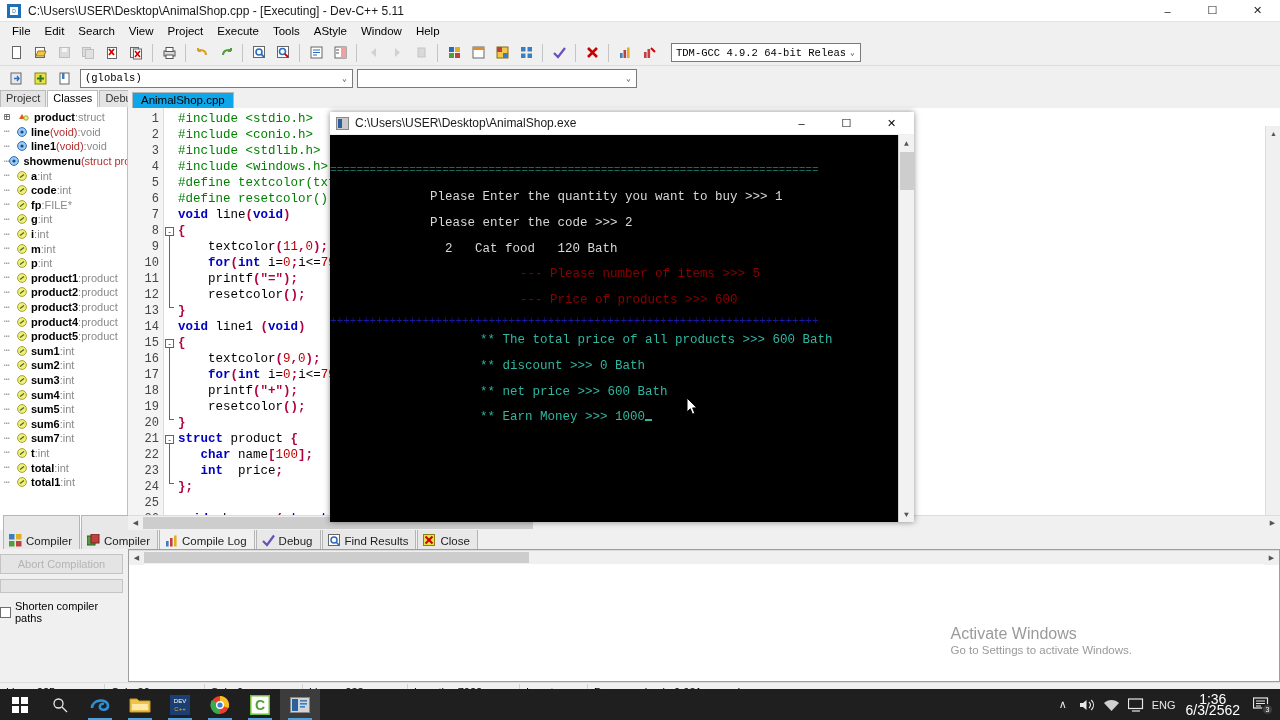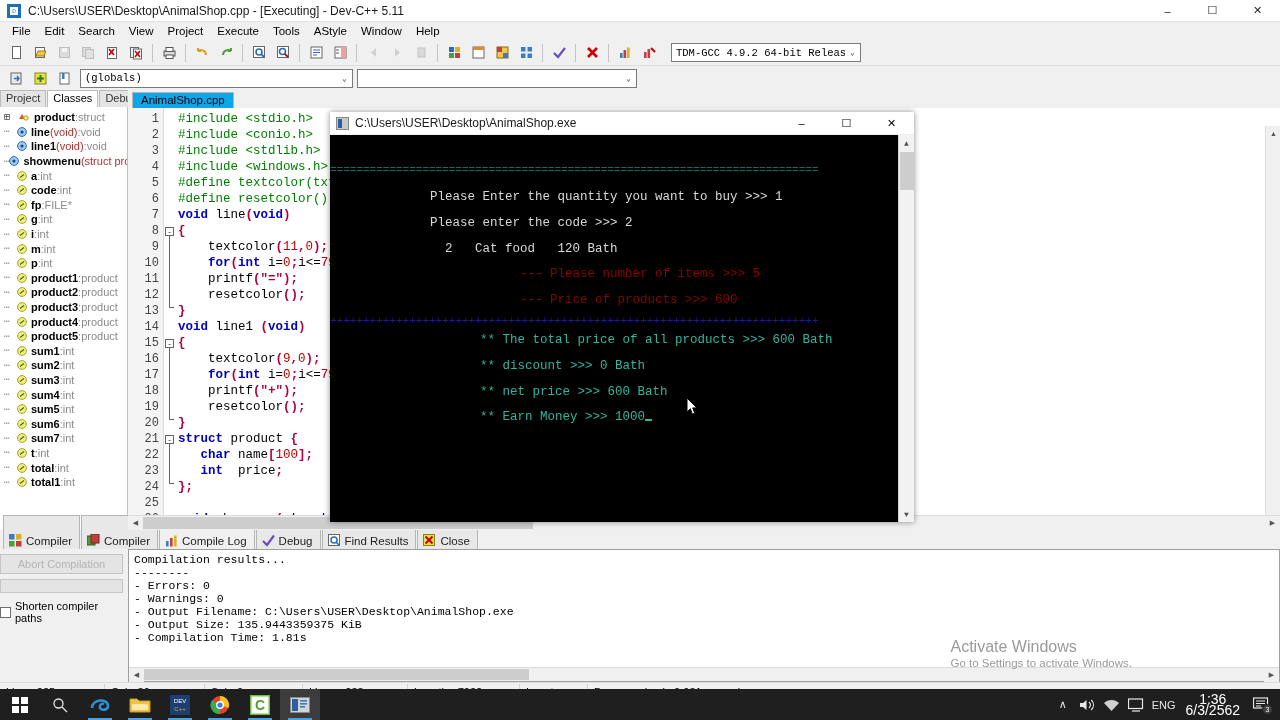--- a/index.html
+++ b/index.html
@@ -194,21 +194,21 @@
     border-top:1px solid #dcdcdc;
   }
   #status .cell {
     height:17px;display:flex;align-items:center;padding:0 6px;border-right:1px solid #d2d2d2;
     white-space:nowrap;
   }
   #status .lbl { color:#000; }
   #status .val { margin-left:7px; }
   
   #watermark {
-    position:absolute; right:148px; bottom:51px; z-index:30; text-align:left;
+    position:absolute; right:148px; bottom:64px; z-index:30; text-align:left;
     pointer-events:none;
   }
   #watermark .w1 { font-size:16px; color:#9a9a9a; }
   #watermark .w2 { font-size:11.5px; color:#9a9a9a; margin-top:1px; }
   
   #taskbar {
     position:absolute;left:0;bottom:0;width:1280px;height:31px;background:#1f1f1f;
     display:flex;align-items:center;z-index:80;
   }
   .tkitem {
@@ -876,21 +876,20 @@
   <div id="bbody">
     <div id="bleft">
       <div id="abortBtn">Abort Compilation</div>
       <div id="progBar"></div>
       <div id="shortRow">
         <span class="cb"></span>
         <span>Shorten compiler paths</span>
       </div>
     </div>
     <div id="logWrap">
-      <div id="logText"><div>Compilation results...</div><div>--------</div><div>- Errors: 0</div><div>- Warnings: 0</div><div>- Output Filename: C:\Users\USER\Desktop\AnimalShop.exe</div><div>- Output Size: 135.9443359375 KiB</div><div>- Compilation Time: 1.81s</div></div>
       <div id="logScrollH">
         <div class="sbbtn">◀</div>
         <div class="sbthumb" style="height:11px;width:385px;"></div>
         <div style="flex:1"></div>
         <div class="sbbtn">▶</div>
       </div>
     </div>
   </div>
 </div>
 

